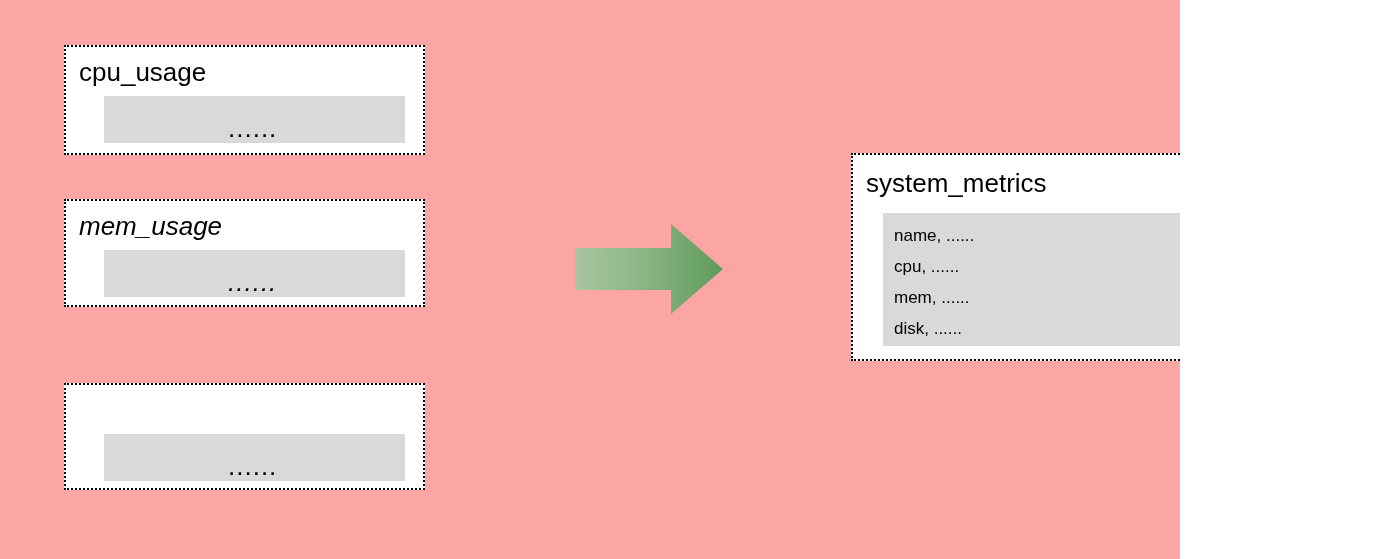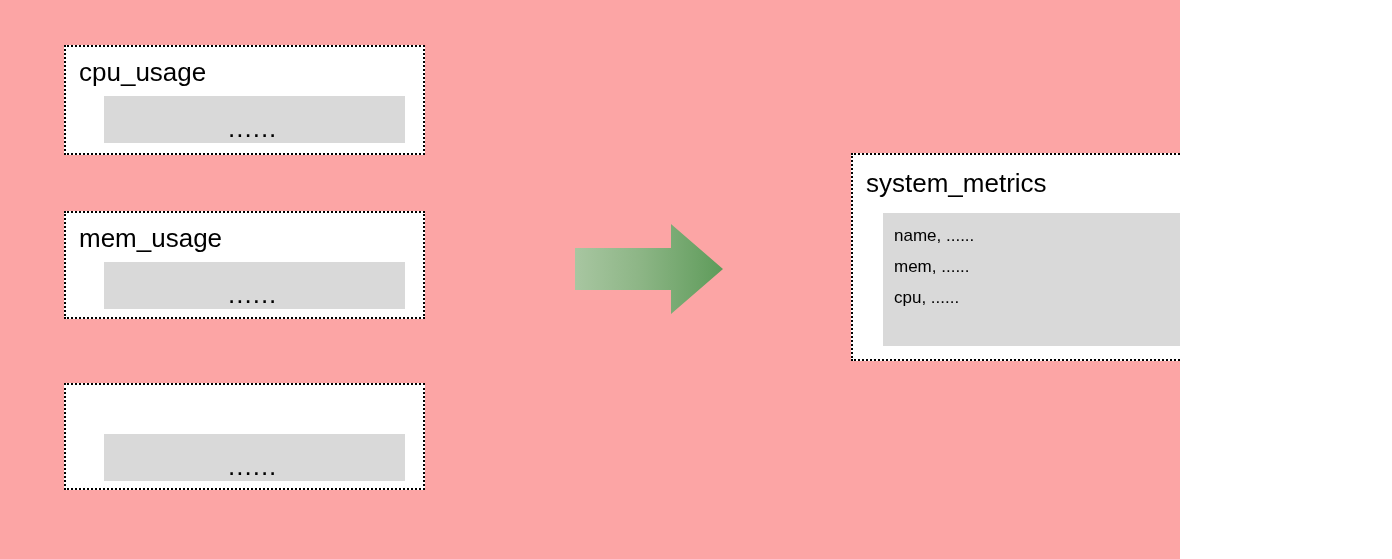--- a/index.html
+++ b/index.html
@@ -47,21 +47,21 @@
     color: #000000;
     white-space: nowrap;
   }
 
   
   .src {
     left: 64px;
     width: 361px;
   }
   #node-cpu  { top: 45px;  height: 110px; }
-  #node-mem  { top: 211px; height: 108px; }
+  #node-mem  { top: 199px; height: 108px; font-style: italic; }
   #node-disk { top: 383px; height: 107px; }
 
   .src .node-title { left: 13px; top: 10px; }
   .src .panel {
     left: 38px;
     top: 49px;
     width: 301px;
     height: 47px;
   }
   .src .panel-ellipsis {
@@ -143,19 +143,20 @@
       </linearGradient>
     </defs>
     <polygon points="2,26 98,26 98,2 150,47 98,92 98,68 2,68" fill="url(#arrowGrad)"></polygon>
   </svg>
 
   <div class="node" id="node-target">
     <div class="node-title">system_metrics</div>
     <div class="panel">
       <div class="panel-rows">
         <div class="panel-row">name, ......</div>
+        <div class="panel-row">cpu, ......</div>
         <div class="panel-row">mem, ......</div>
-        <div class="panel-row">cpu, ......</div>
+        <div class="panel-row">disk, ......</div>
       </div>
     </div>
   </div>
 
 </div>
 
 </body></html>

